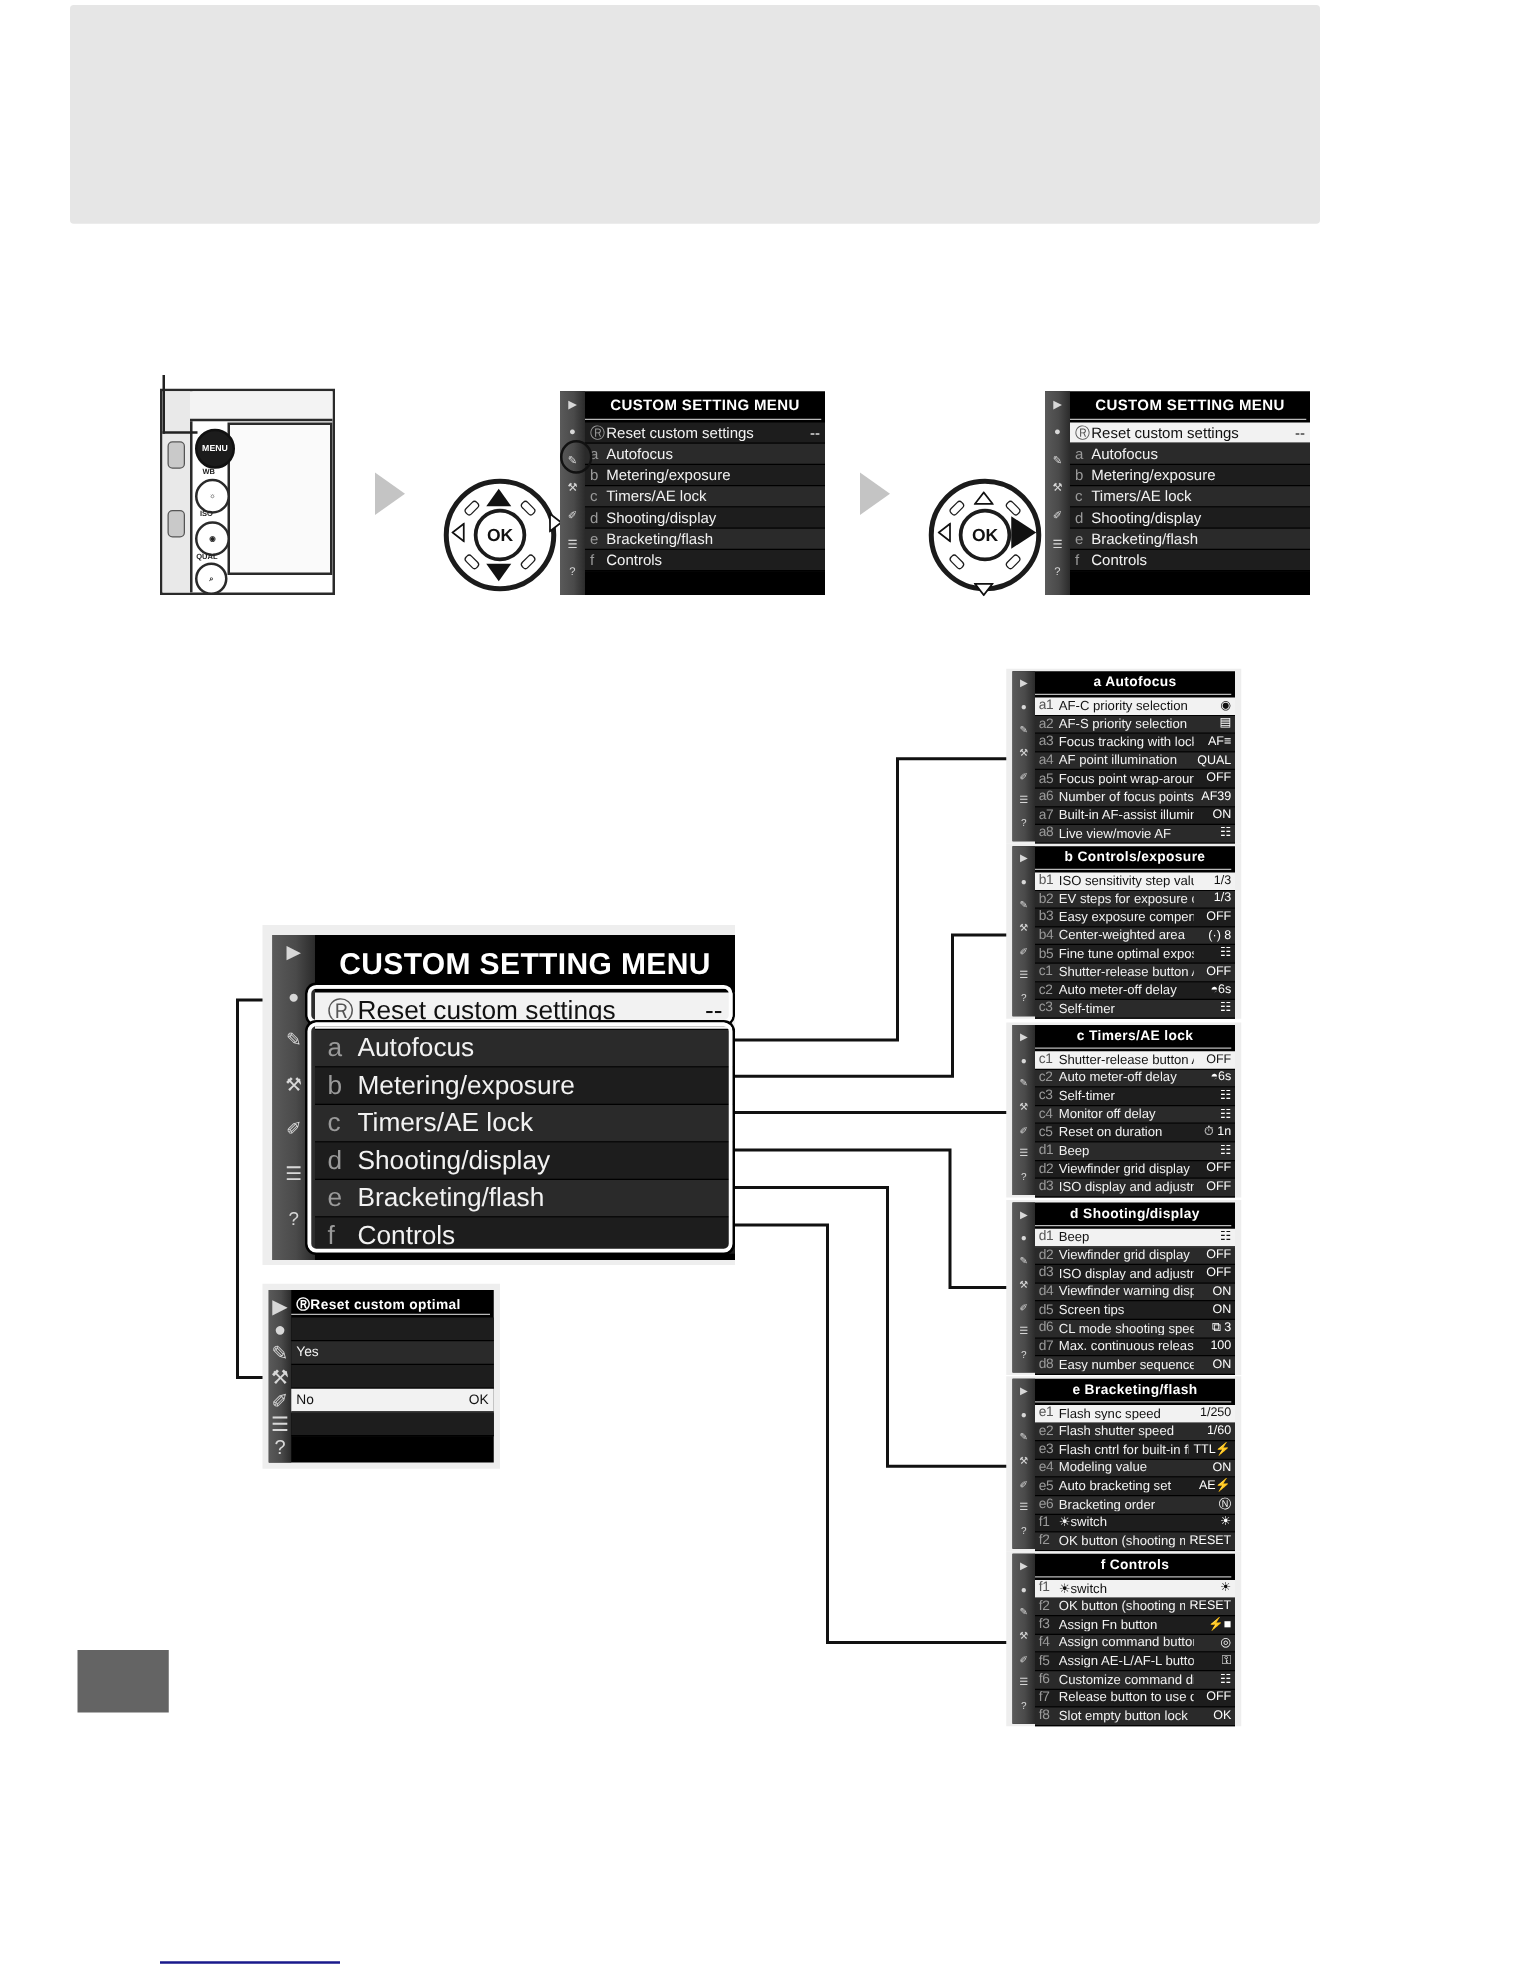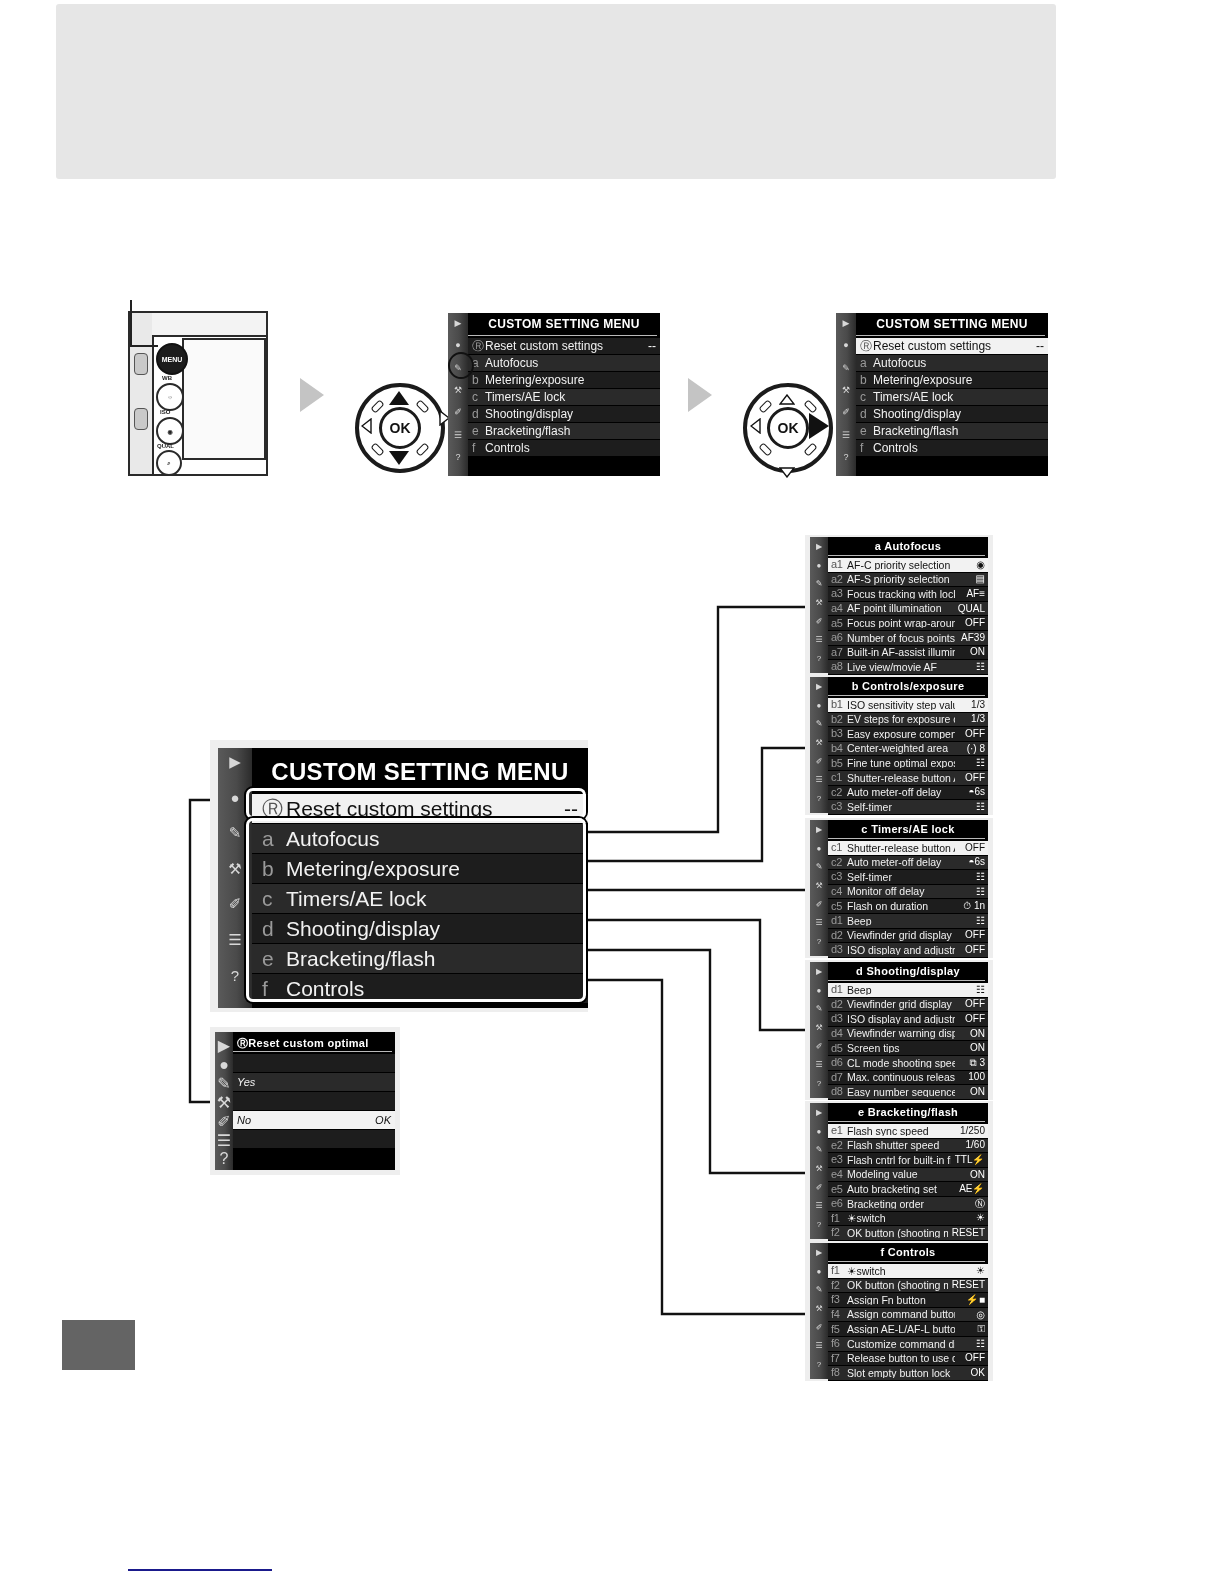--- a/index.html
+++ b/index.html
@@ -44,21 +44,21 @@
   #big .rail .ri{font-size:15px;}
 
   
   .hl{position:absolute;border:3px solid #fff;border-radius:7px;box-shadow:0 0 0 2px #000;pointer-events:none;}
 
   
   #dlg-shadow{position:absolute;left:210px;top:1027px;width:190px;height:148px;background:#eee;}
   #dlg{left:215px;top:1032px;width:180px;height:138px;--rw:18px;}
   #dlg .ttl{top:4px;font-size:11px;text-align:left;padding-left:4px;}
   #dlg .ttlrule{top:19px;}
-  #dlg .rows{top:22px;font-style:italic;}
+  #dlg .rows{top:22px;}
   #dlg .row{height:19px;padding:0 4px;font-size:11px;}
 
   
   #sm1{left:448px;top:313px;width:212px;height:163px;--rw:20px;}
   #sm2{left:836px;top:313px;width:212px;height:163px;--rw:20px;}
   .sm .ttl{top:4px;font-size:12px;}
   .sm .ttlrule{top:22px;}
   .sm .rows{top:25px;}
   .sm .row{height:17px;padding:0 4px;font-size:12px;}
   .sm .row .idx{width:9px;font-size:12px;}
@@ -532,21 +532,21 @@
             <span class="lbl">Self-timer</span>
             <span class="val">☷</span>
           </div>
           <div class="row alt">
             <span class="idx">c4</span>
             <span class="lbl">Monitor off delay</span>
             <span class="val">☷</span>
           </div>
           <div class="row">
             <span class="idx">c5</span>
-            <span class="lbl">Flash on duration</span>
+            <span class="lbl">Reset on duration</span>
             <span class="val">⏱ 1n</span>
           </div>
           <div class="row alt">
             <span class="idx">d1</span>
             <span class="lbl">Beep</span>
             <span class="val">☷</span>
           </div>
           <div class="row">
             <span class="idx">d2</span>
             <span class="lbl">Viewfinder grid display</span>

